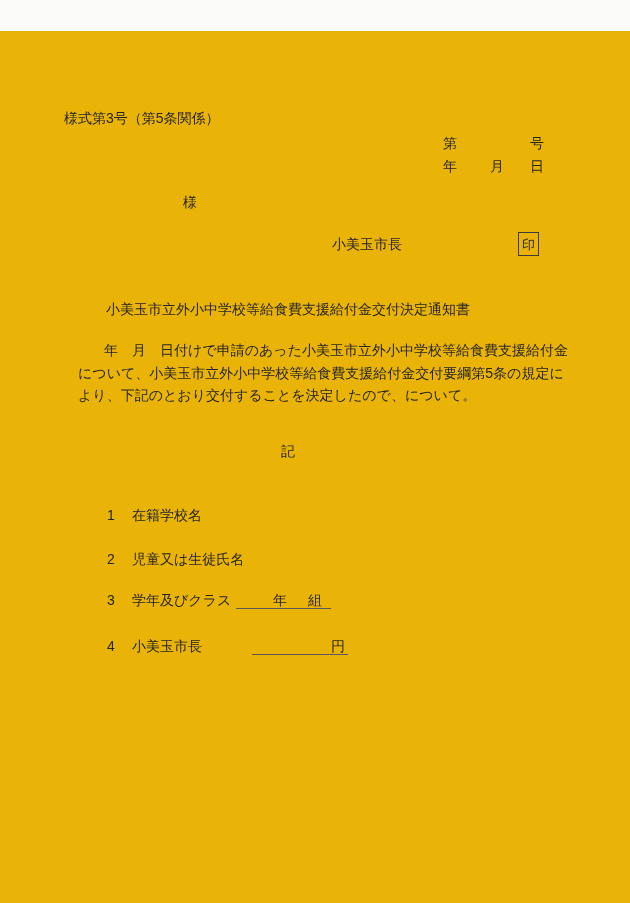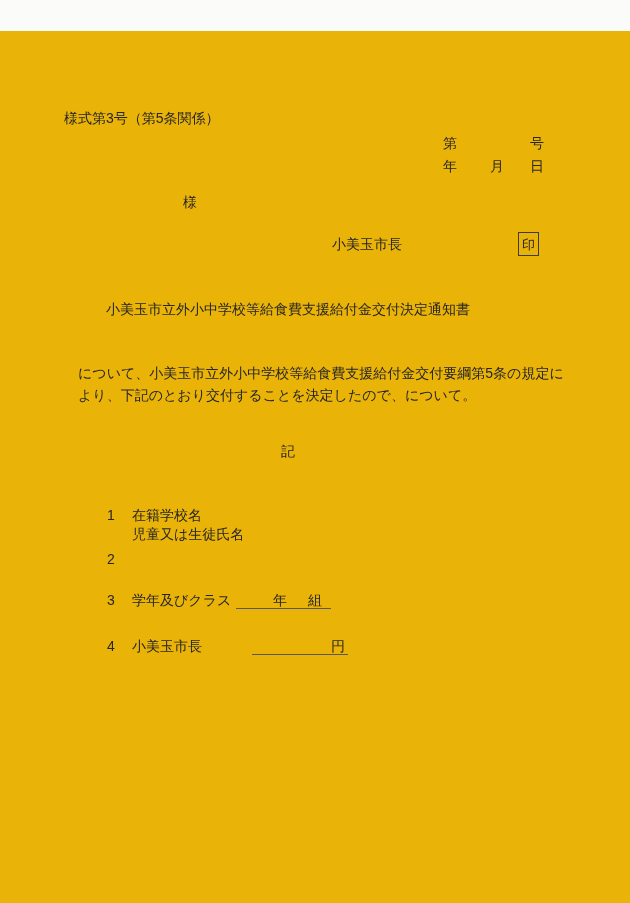--- a/index.html
+++ b/index.html
@@ -69,30 +69,31 @@
 
   <div class="abs" style="left:183px; top:163px;">様</div>
 
   <div class="abs" style="left:332px; top:205px;">小美玉市長</div>
   <div class="seal-box">
     <span>印</span>
   </div>
 
   <div class="abs center" style="top:270px;">小美玉市立外小中学校等給食費支援給付金交付決定通知書</div>
 
+  <div class="abs" style="left:104px; top:311px;">年　月　日付けで申請のあった小美玉市立外小中学校等給食費支援給付金</div>
   <div class="abs" style="left:78px; top:334px;text-align:right;">について、小美玉市立外小中学校等給食費支援給付金交付要綱第5条の規定に</div>
   <div class="abs" style="left:78px; top:356px;">より、下記のとおり交付することを決定したので、について。</div>
 
   <div class="abs center" style="top:412px;">記</div>
 
   <div class="abs" style="left:107px; top:476px;">1</div>
   <div class="abs" style="left:132px; top:476px;text-align:center;">在籍学校名</div>
 
   <div class="abs" style="left:107px; top:520px;">2</div>
-  <div class="abs" style="left:132px; top:495px;">児童又は生徒氏名</div>
+  <div class="abs" style="left:132px; top:520px;">児童又は生徒氏名</div>
 
   <div class="abs" style="left:107px; top:561px;">3</div>
   <div class="abs" style="left:132px; top:561px;">学年及びクラス</div>
   <div class="blank-line u-class">
     <span style="left:37px;">年</span>
     <span style="left:72px;">組</span>
   </div>
 
   <div class="abs" style="left:107px; top:607px;">4</div>
   <div class="abs" style="left:132px; top:607px;">小美玉市長</div>

